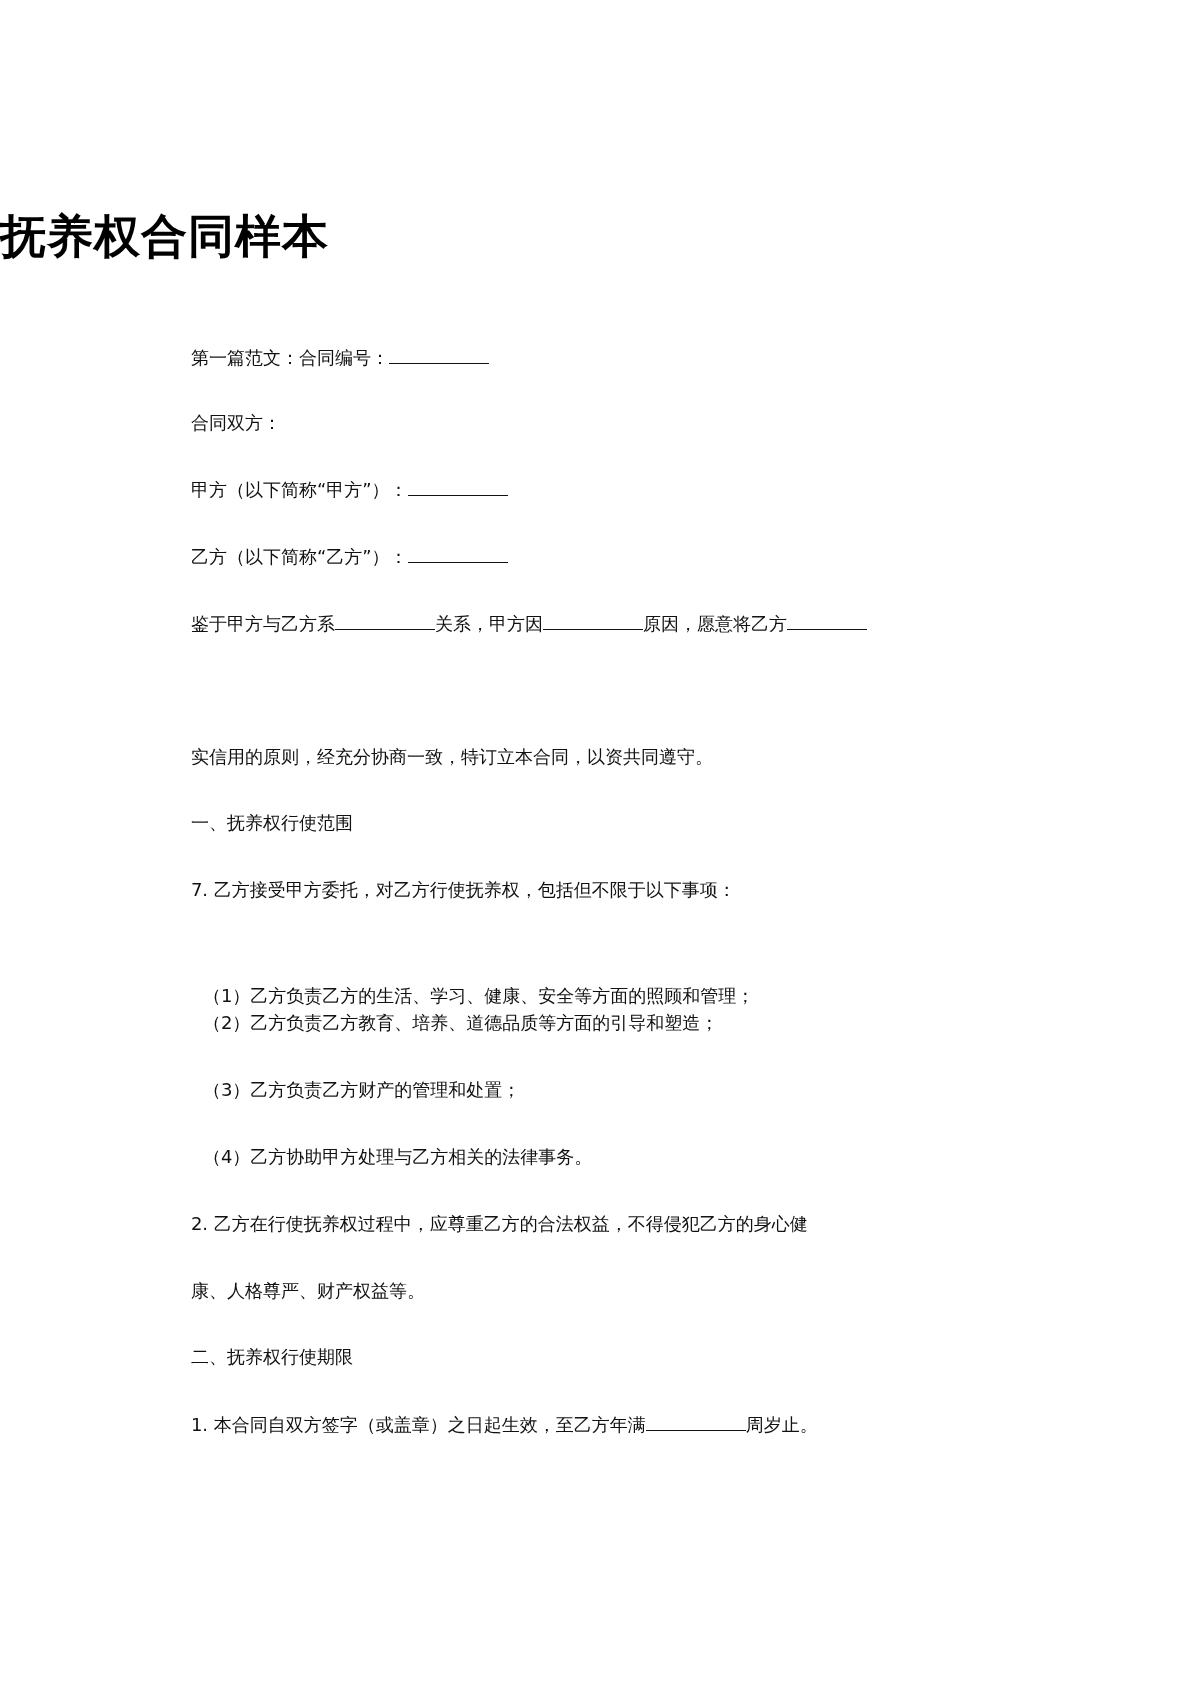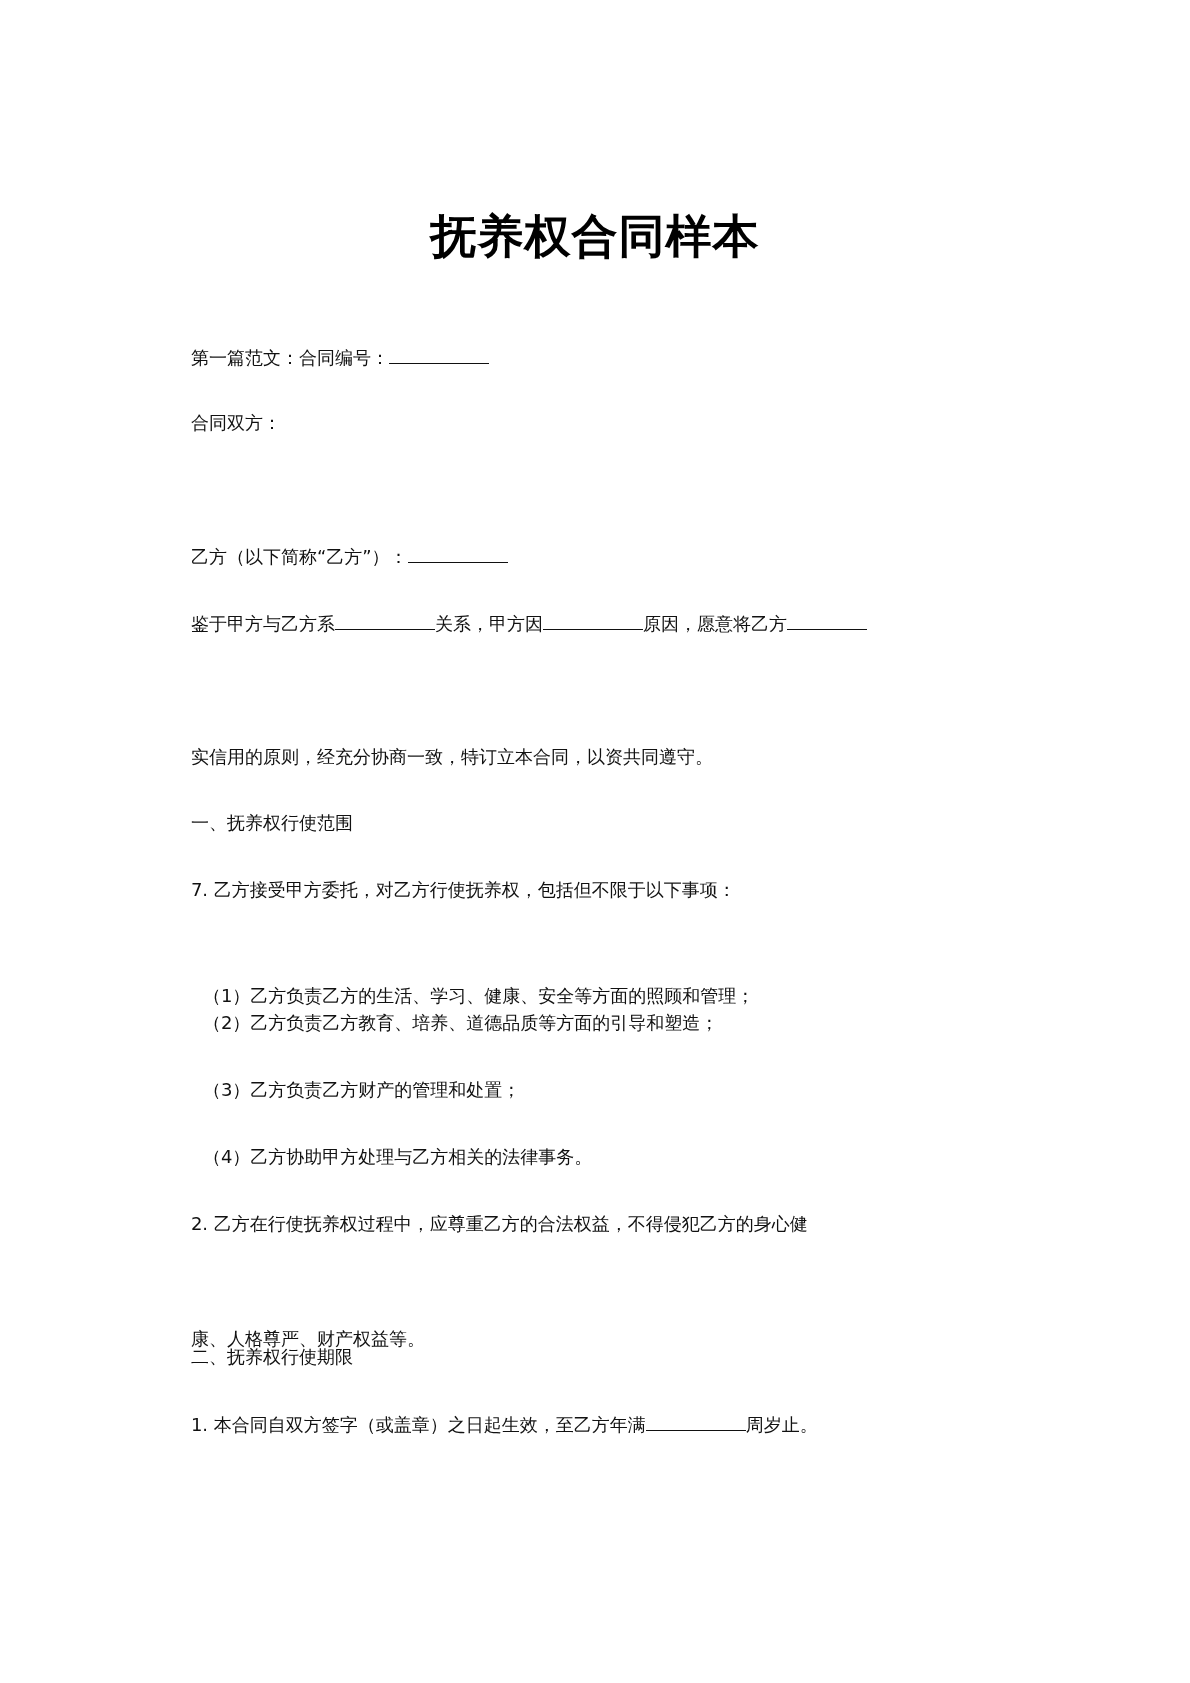--- a/index.html
+++ b/index.html
@@ -1,36 +1,39 @@
 <!DOCTYPE html>
 <html><head>
 <meta charset="utf-8">
 <style>
   html, body { margin: 0; padding: 0; background: #ffffff; }
   body { width: 1190px; height: 1683px; position: relative; overflow: hidden; font-family: "DejaVu Sans", "Liberation Sans", sans-serif; color: #111111; }
   .page { position: absolute; left: 0; top: 0; width: 1190px; height: 1683px; background: #ffffff; }
-  .title { position: absolute; left: 0; width: 1190px; top: 204px; text-align: center; font-size: 46px; font-weight: bold; letter-spacing: 1px; color: #000; line-height: 64px; }
+  .title { position: absolute; left: 0; width: 1190px; top: 204px; font-size: 46px; font-weight: bold; letter-spacing: 1px; color: #000; line-height: 64px; }
   .line { position: absolute; left: 168px; font-size: 18px; line-height: 32px; white-space: pre; color: #111; }
   .blank { display: inline-block; border-bottom: 1.5px solid #111; height: 22px; vertical-align: baseline; }
   .indent { left: 180px; }
 </style>
 </head>
 <body>
 
 <div class="page">
   <div class="title">抚养权合同样本</div>
 
   <div class="line" style="top:309px">
     <span>第一篇范文：合同编号：</span><span class="blank" style="width:100px"></span>
   </div>
 
   <div class="line" style="top:375px">
     <span>合同双方：</span>
   </div>
 
+  <div class="line" style="top:441px">
+    <span>甲方（以下简称“甲方”）：</span><span class="blank" style="width:100px"></span>
+  </div>
 
   <div class="line" style="top:508px">
     <span>乙方（以下简称“乙方”）：</span><span class="blank" style="width:100px"></span>
   </div>
 
   <div class="line" style="top:575px">
     <span>鉴于甲方与乙方系</span><span class="blank" style="width:100px"></span><span>关系，甲方因</span><span class="blank" style="width:100px"></span><span>原因，愿意将乙方</span><span class="blank" style="width:80px"></span>
   </div>
 
 
@@ -59,21 +62,21 @@
   </div>
 
   <div class="line indent" style="top:1109px">
     <span>（4）乙方协助甲方处理与乙方相关的法律事务。</span>
   </div>
 
   <div class="line" style="top:1176px">
     <span>2. 乙方在行使抚养权过程中，应尊重乙方的合法权益，不得侵犯乙方的身心健</span>
   </div>
 
-  <div class="line" style="top:1291px">
+  <div class="line" style="top:1243px">
     <span>康、人格尊严、财产权益等。</span>
   </div>
 
   <div class="line" style="top:1309px">
     <span>二、抚养权行使期限</span>
   </div>
 
   <div class="line" style="top:1376px">
     <span>1. 本合同自双方签字（或盖章）之日起生效，至乙方年满</span><span class="blank" style="width:100px"></span><span>周岁止。</span>
   </div>

